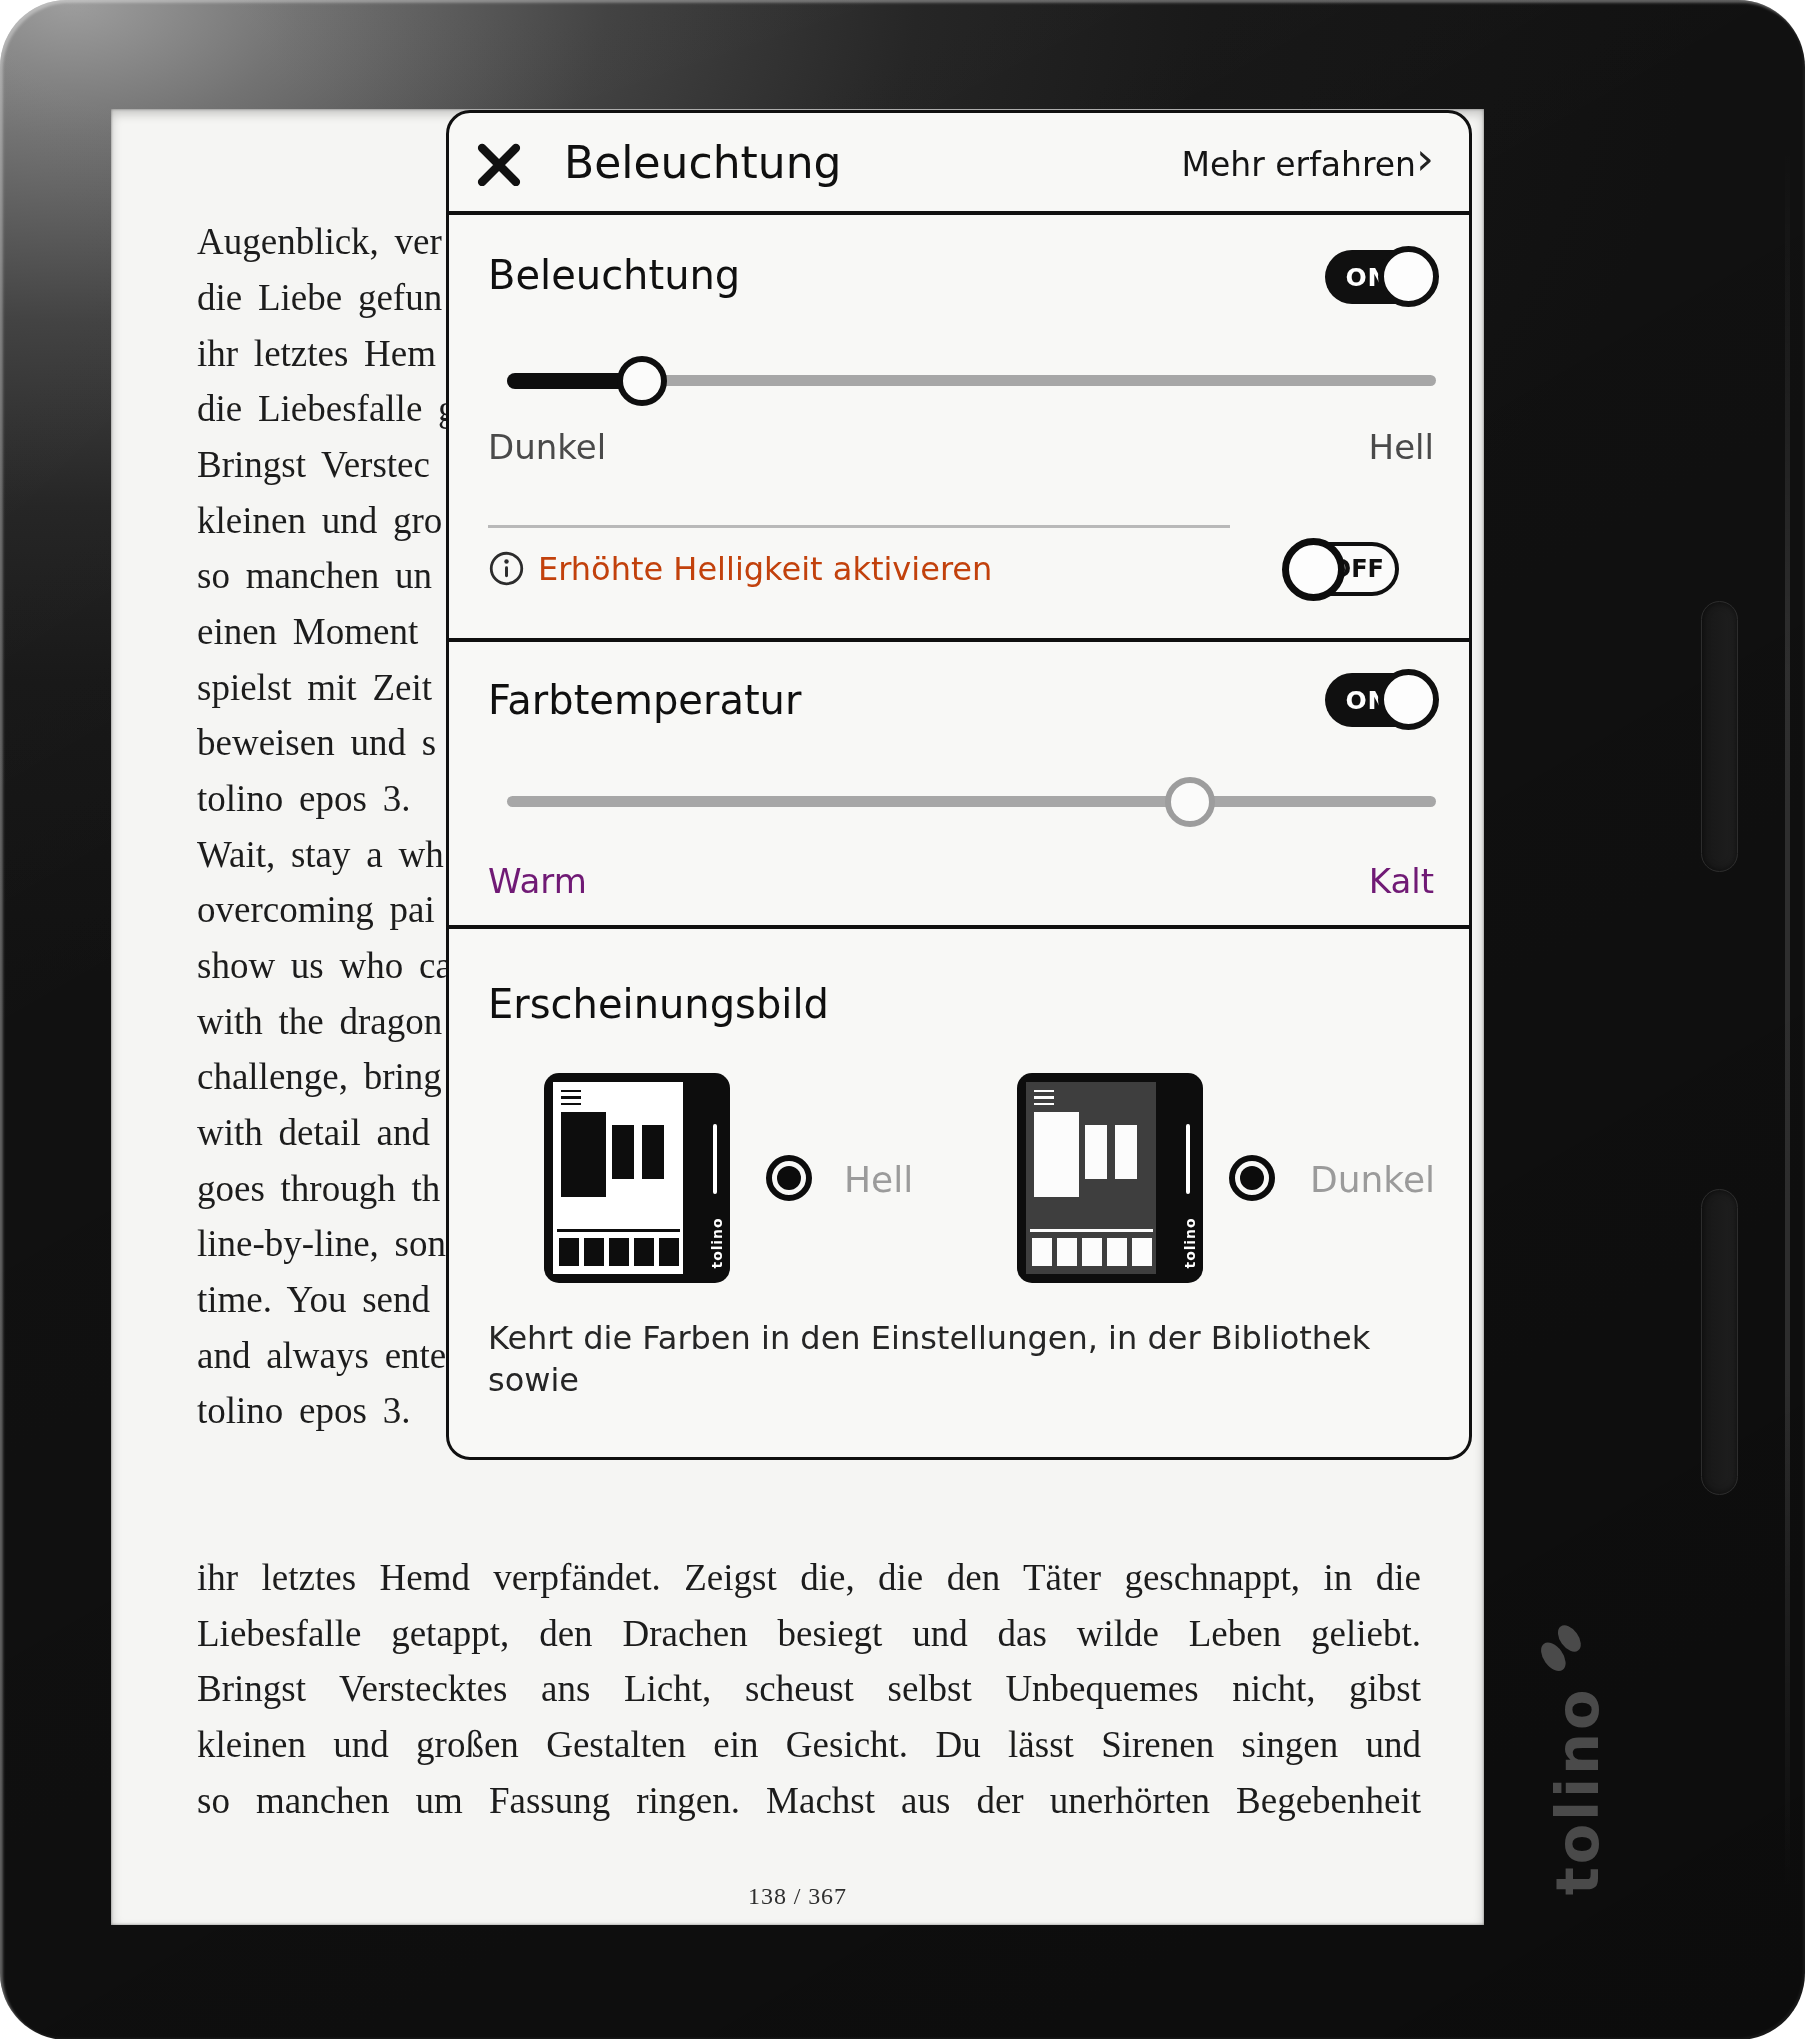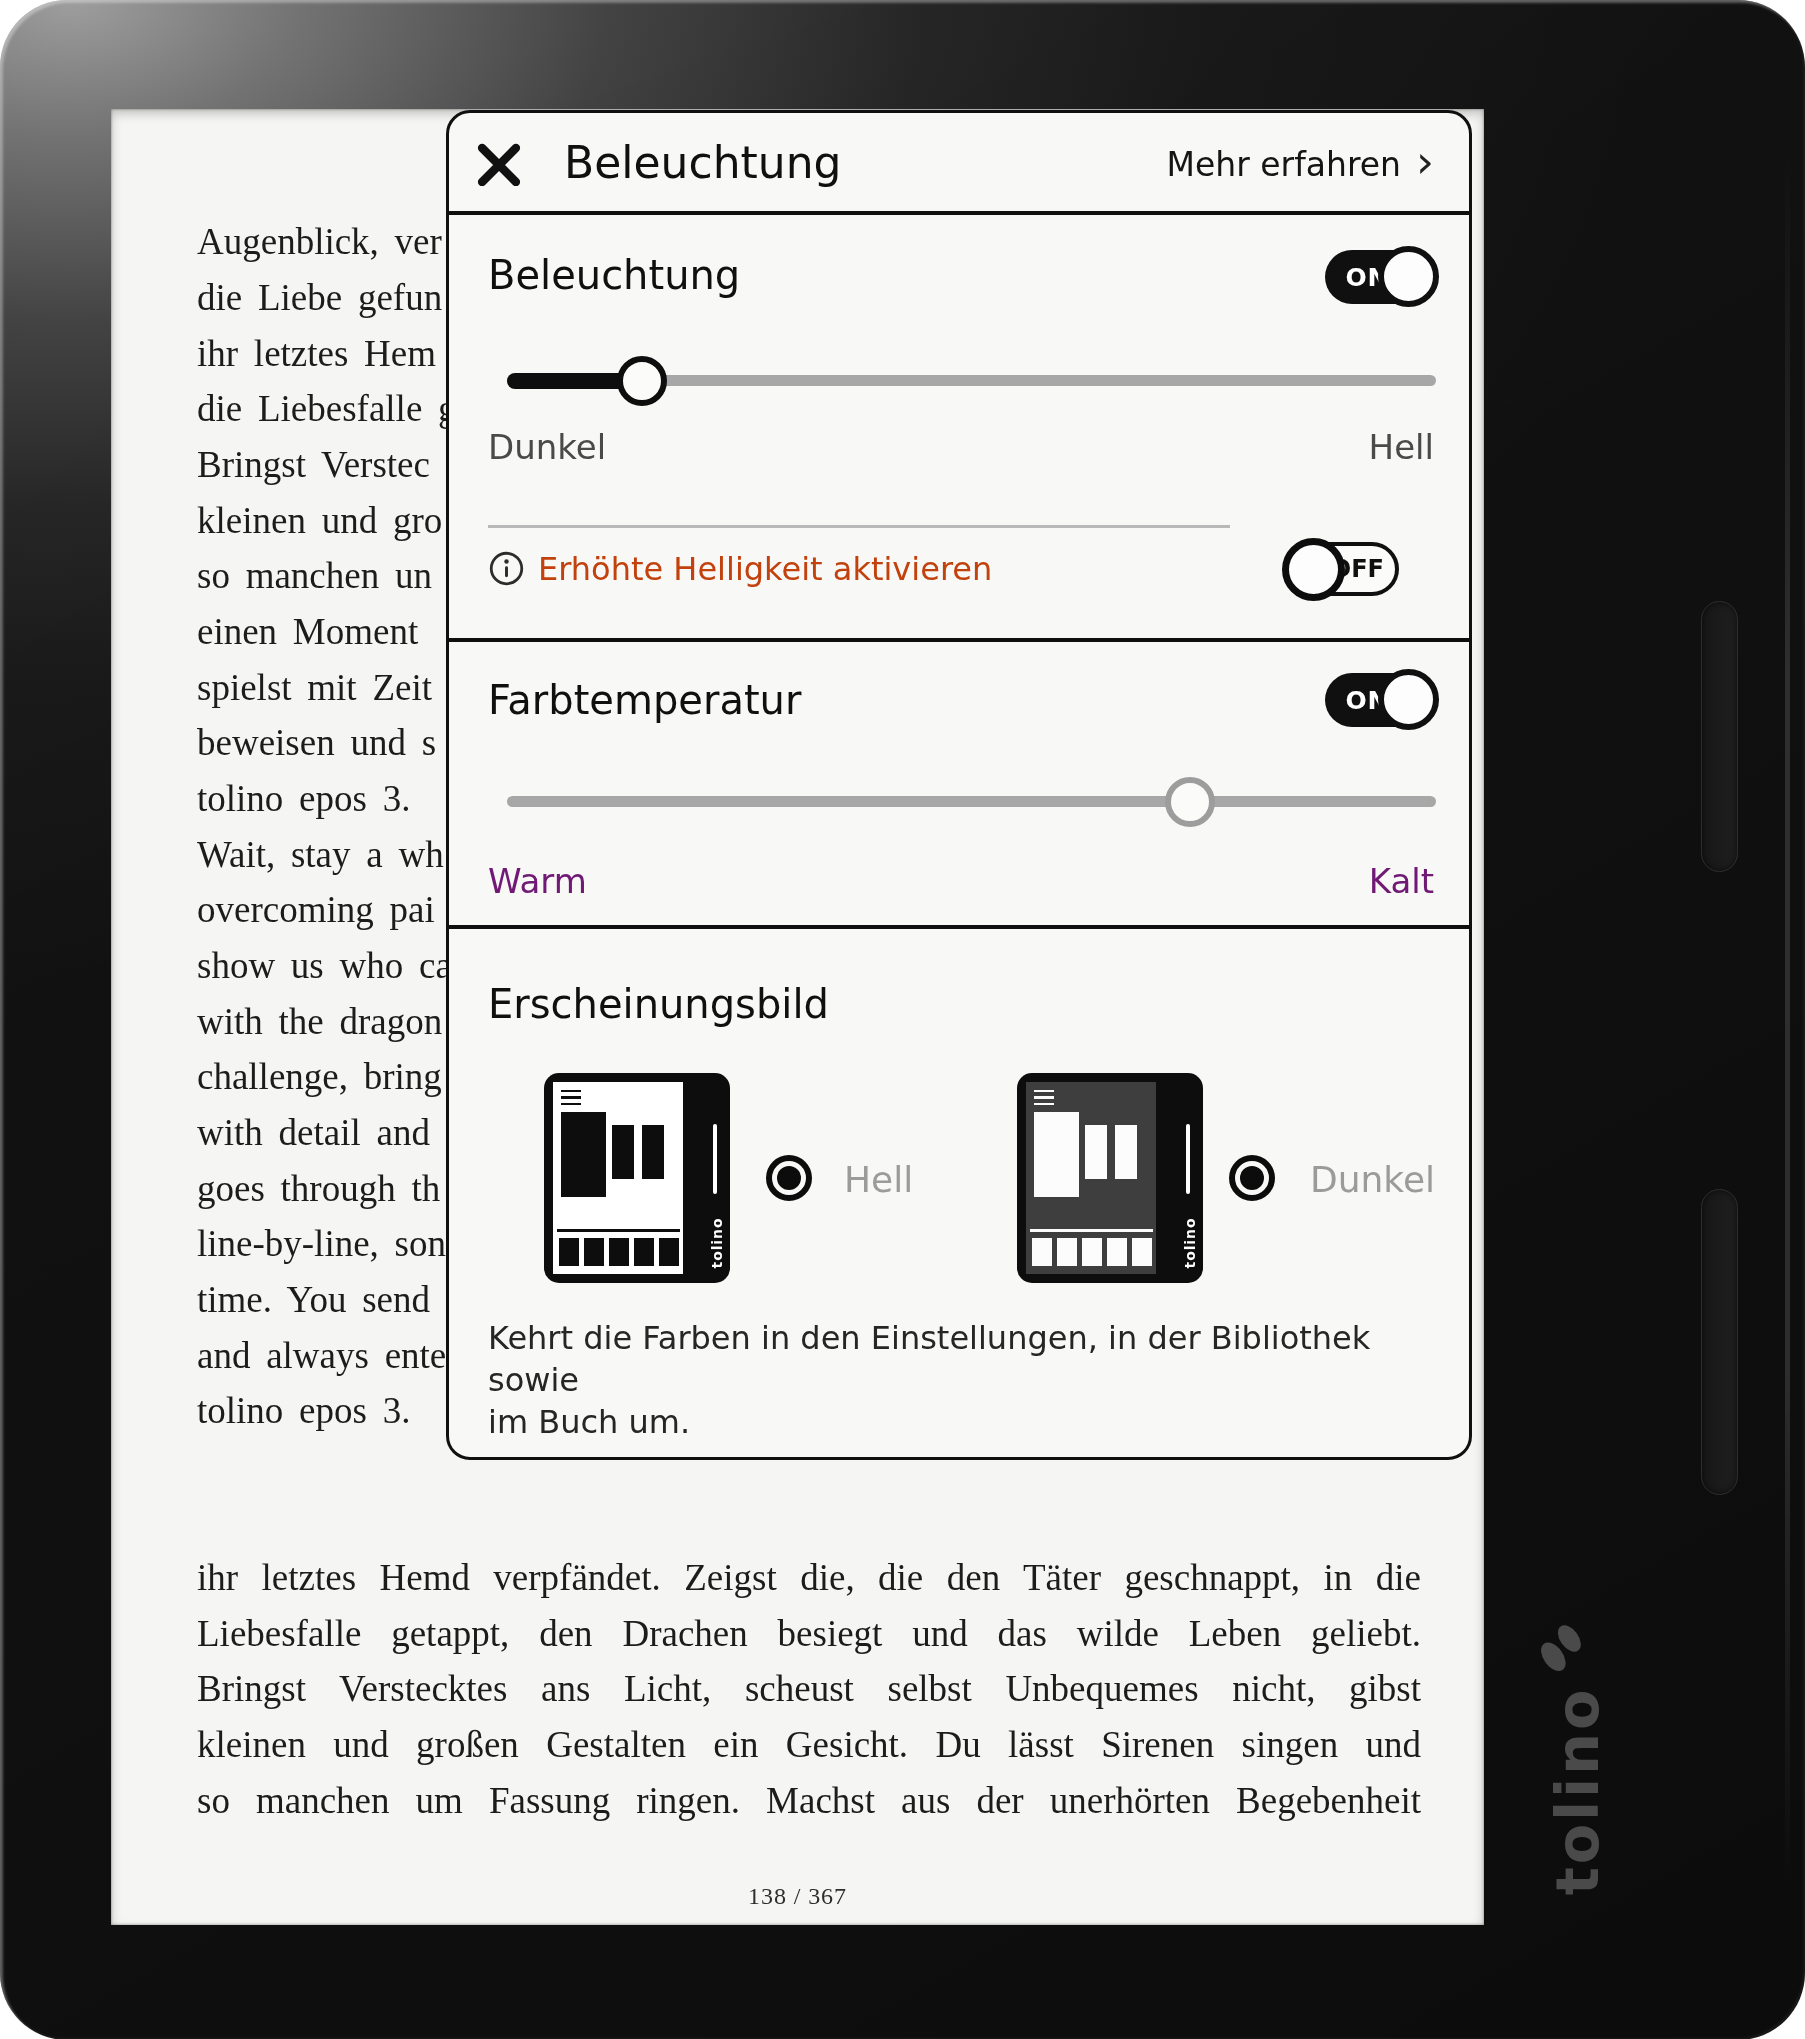--- a/index.html
+++ b/index.html
@@ -63,21 +63,21 @@
     background:#f8f8f6;border:3.7px solid #101010;border-radius:24px;
     box-sizing:border-box;z-index:5;
   }
   .dlg-divider{position:absolute;left:0;right:0;height:3.7px;background:#101010;}
   .dlg-divider-gray{position:absolute;left:39px;width:742px;height:2.8px;background:#b9b9b9;}
 
   .dlg-close{position:absolute;left:24px;top:26px;width:52px;height:52px;cursor:pointer;}
   .dlg-title{position:absolute;left:115px;top:24px;font-size:44px;color:#101010;}
   .dlg-more{
     position:absolute;right:35px;top:32px;font-size:33px;color:#151515;
-    display:flex;align-items:center;gap:15px;cursor:pointer;
+    display:flex;align-items:flex-start;cursor:pointer;
   }
   .dlg-more .chev{font-size:45px;line-height:33px;transform:translateY(-2.8px);color:#222;}
 
   .sec-label{position:absolute;left:39px;font-size:40px;color:#101010;}
 
   
   .toggle{position:absolute;right:35px;height:54px;box-sizing:border-box;}
   .toggle-on{
     width:109px;background:#101010;border-radius:28px;
   }
@@ -323,19 +323,18 @@
           <div class="mbtn"></div>
           <div class="mbrand">tolino</div>
         </div>
         <div class="radio" style="left:780px;top:1042px;">
           <span class="dot"></span>
         </div>
         <div class="radio-label" style="left:861px;top:1046px;">Dunkel</div>
 
         <div class="desc">
           <div>Kehrt die Farben in den Einstellungen, in der Bibliothek sowie</div>
-          <div>im Buch um.</div>
         </div>
       </div>
     </div>
   </div>
 </div>
 
 
 </body></html>

